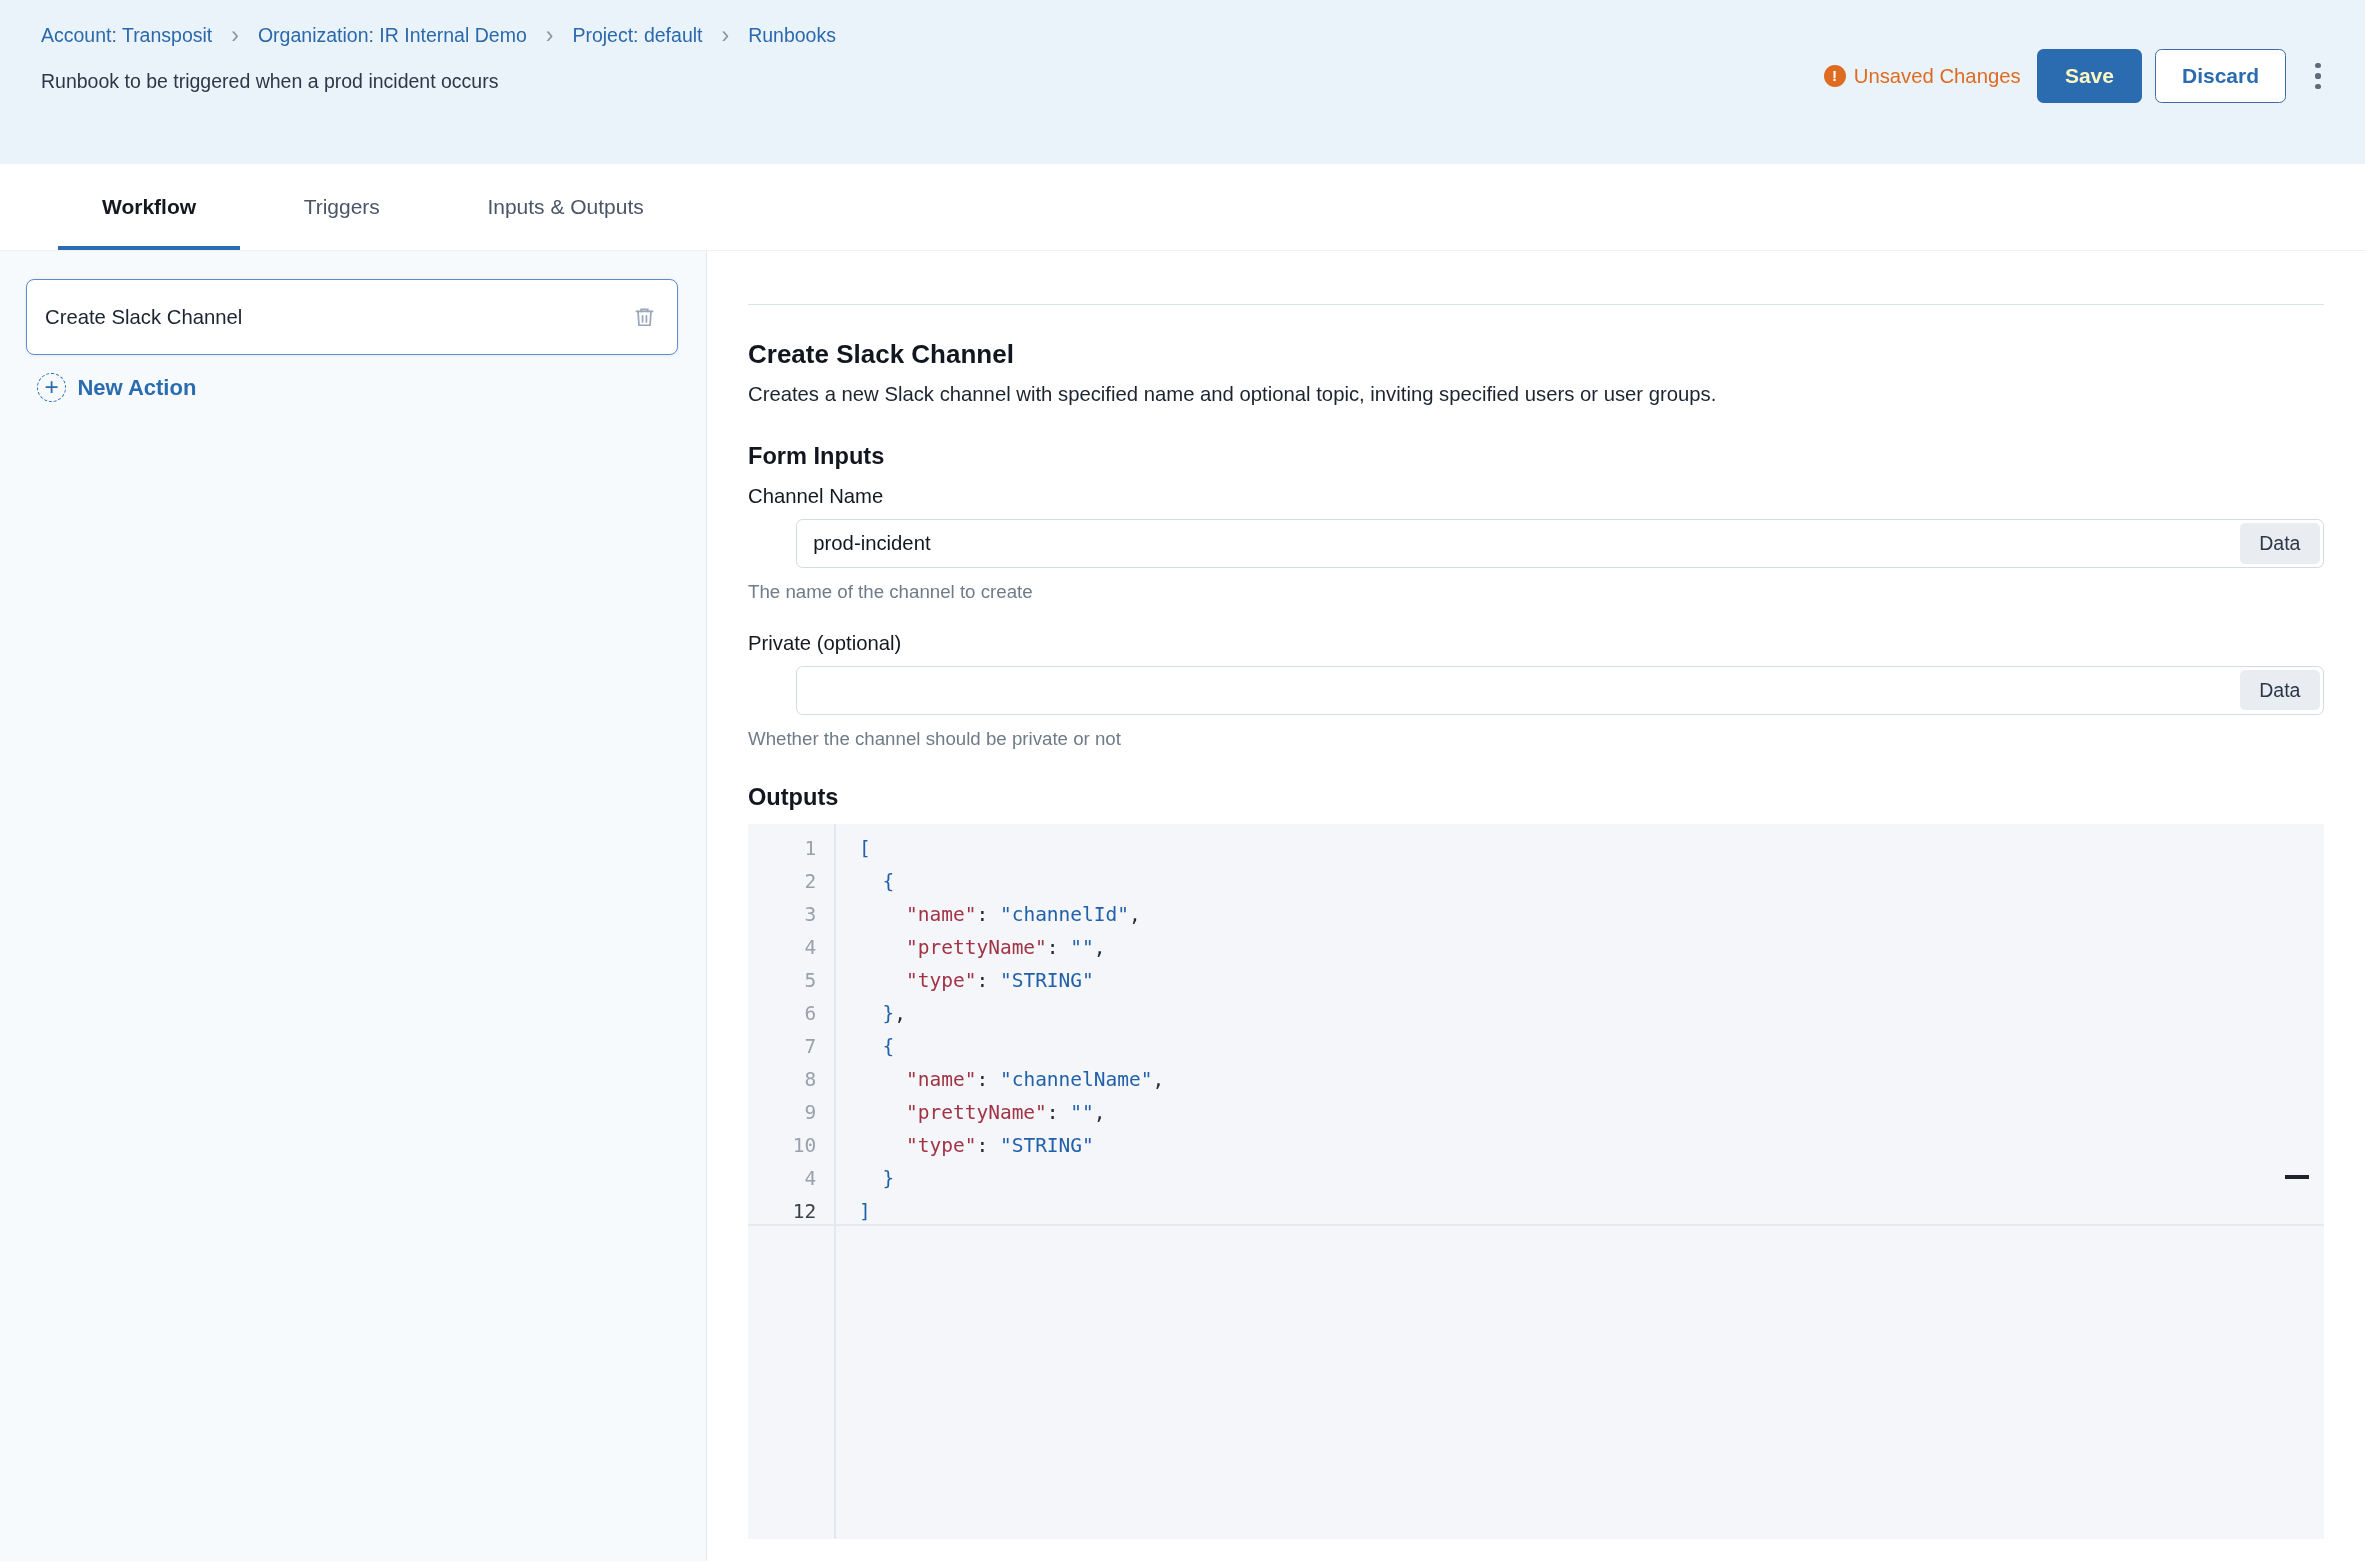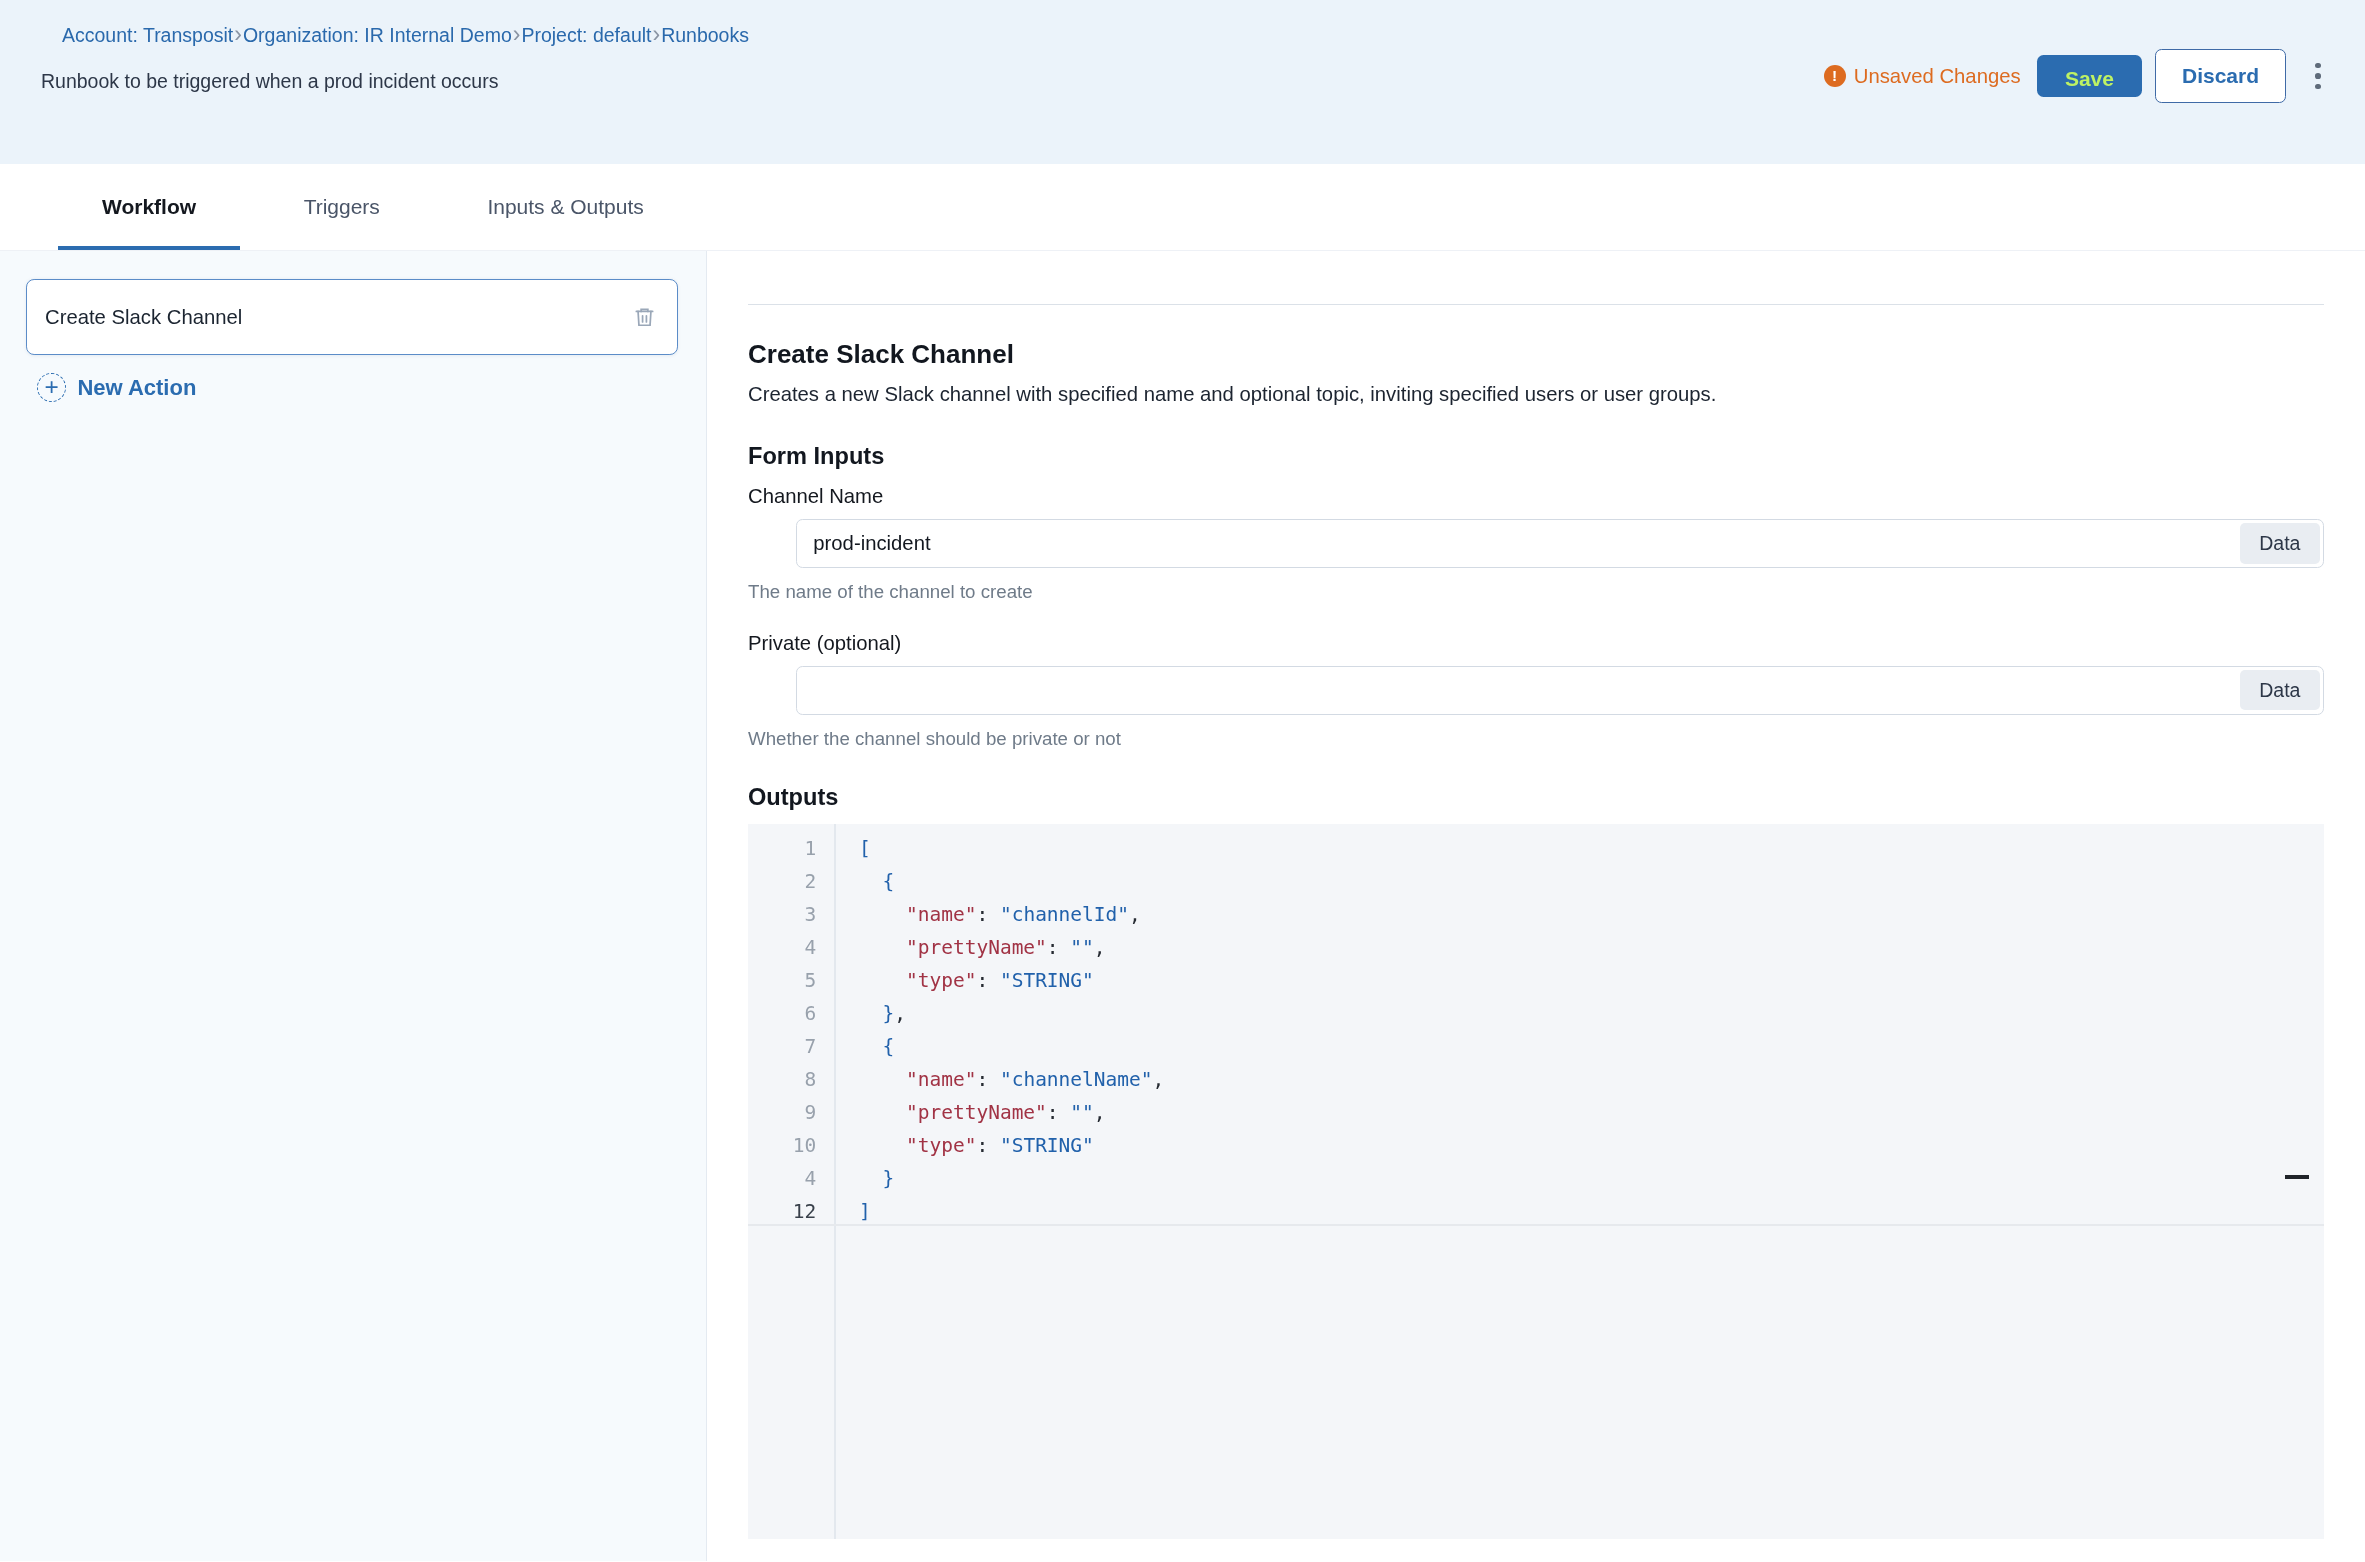--- a/index.html
+++ b/index.html
@@ -1,32 +1,32 @@
 <!DOCTYPE html>
 <html style="font-size:13px"><head>
 <meta charset="utf-8">
 <style>
   * { margin:0; padding:0; box-sizing:border-box; }
   html,body { width:2366px; height:1562px; overflow:hidden; background:#fff;
               font-family:"Liberation Sans", sans-serif; color:#1a202c; }
 
   
   .header { height:164px; background:#ebf3fa; padding:23px 37px 0 41px; position:relative; }
-  .breadcrumb { display:flex; align-items:flex-start; gap:1px; font-size:19.5px; line-height:24.4px;margin-left:21px; }
+  .breadcrumb { display:flex; align-items:flex-end; gap:19px; font-size:19.5px; line-height:24.4px; }
   .crumb { color:#2a69ac; text-decoration:none; cursor:pointer; }
   .sep { color:#8a94a3; font-size:23px; line-height:23px; }
   .title-row { display:flex; align-items:center; gap:18px; margin-top:13px; }
   .title-row h1 { font-size:31px; line-height:39px; font-weight:700; color:#14181f; }
   .pencil { display:inline-flex; cursor:pointer; }
   .subtitle { margin-top:22px; font-size:19.5px; line-height:24.4px; color:#2d3748; }
   .header-actions { position:absolute; top:49px; right:37px; display:flex; align-items:center; gap:13px; }
   .unsaved { display:flex; align-items:center; gap:8.1px; color:#dd6b20; font-size:20.3px; font-weight:500; margin-right:3.3px; }
   .warn-icon { width:22px; height:22px; border-radius:50%; background:#dd6b20; color:#fff;
                display:flex; align-items:center; justify-content:center; font-size:15.4px; font-weight:700; }
-  .btn-save { height:42px; padding:12px 28px; background:#2b6cb0; color:#bef264; border:none; border-radius:6.5px;
+  .btn-save { height:54px; padding:12px 28px; background:#2b6cb0; color:#fef9c3; border:none; border-radius:6.5px;
               font-size:21px; font-weight:600; font-family:inherit; cursor:pointer; }
   .btn-discard { height:54px; padding:0 26px; background:#fff; color:#2b6cb0; border:1.6px solid #3f6aa6;
                  border-radius:6.5px; font-size:21px; font-weight:600; font-family:inherit; cursor:pointer; }
   .kebab { display:flex; flex-direction:column; gap:4.9px; padding:6.5px 8.1px; margin-left:8.1px; cursor:pointer; }
   .kebab i { width:5.7px; height:5.7px; border-radius:50%; background:#5f6b7a; }
 
   
   .tabs { height:87px; background:#fff; display:flex; padding-left:58px; gap:19.5px; border-bottom:0.8px solid #eef1f6; }
   .tab { display:flex; align-items:center; padding:0 44px; font-size:21px; color:#4a5568; position:relative; cursor:pointer; }
   .tab.active { color:#14181f; font-weight:700; }

